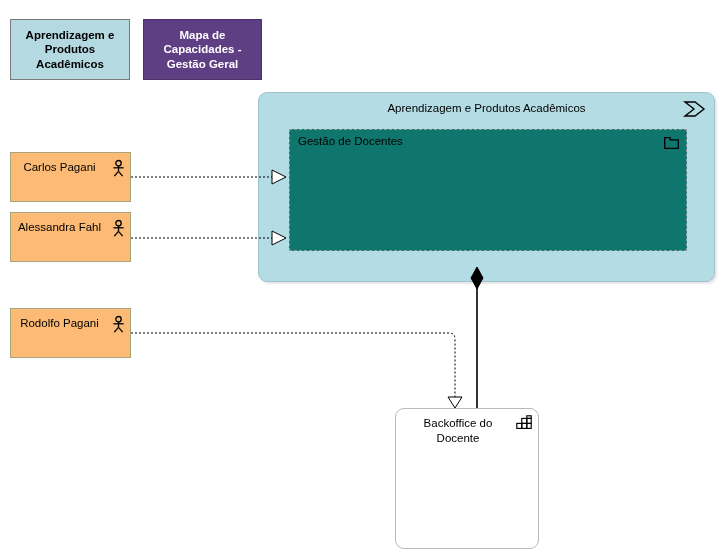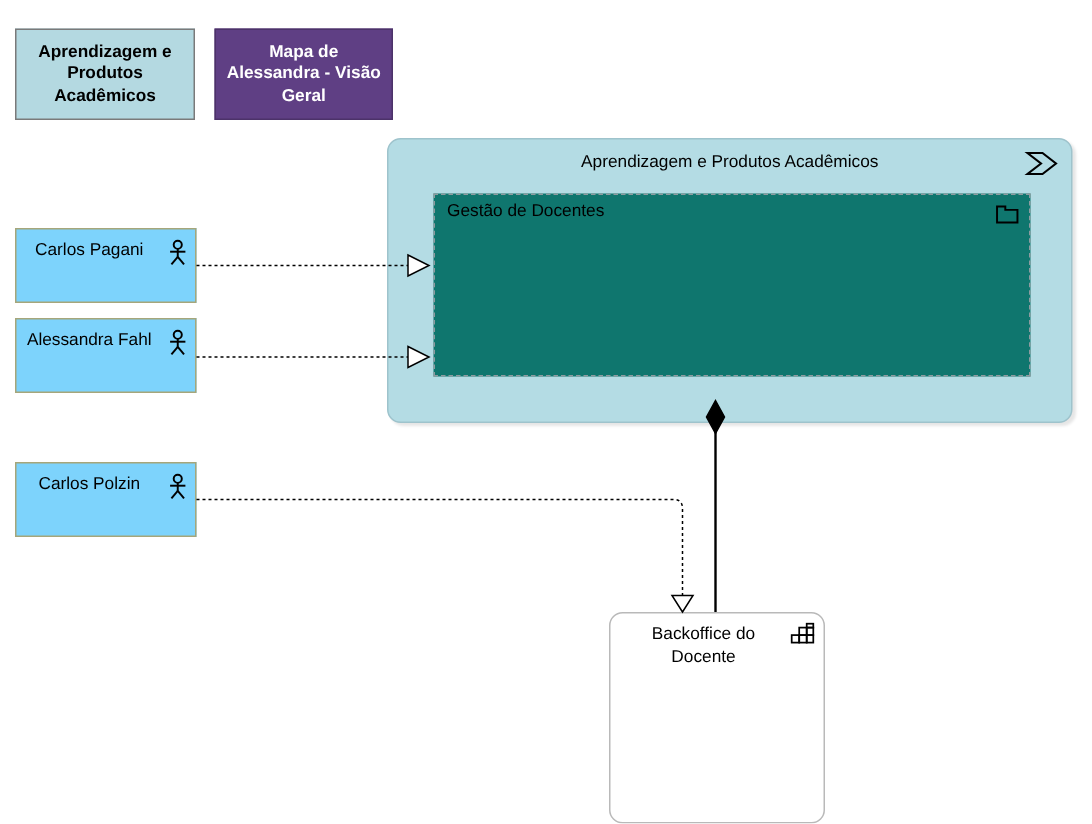--- a/index.html
+++ b/index.html
@@ -74,21 +74,21 @@
   }
   .inner-group-title {
     position: absolute;
     left: 8px;
     top: 5px;
     font-size: 11.5px;
     color: #000000;
   }
   .actor-box {
     position: absolute;
-    background: #7dd3fc;
+    background: #fdba74;
     border: 1px solid #a6a67a;
   }
   .actor-label {
     position: absolute;
     left: 0;
     right: 22px;
     top: 8px;
     text-align: center;
     font-size: 11.5px;
     color: #000000;
@@ -118,21 +118,21 @@
 </head>
 <body>
 
 <div id="canvas">
 
   <div class="tab tab-active" style="left:10px; top:7px; width:120px; height:61px;">
     <span>Aprendizagem e Produtos Acadêmicos</span>
   </div>
 
   <div class="tab tab-selected" style="left:143px; top:7px; width:119px; height:61px;">
-    <span>Mapa de Alessandra - Visão Geral</span>
+    <span>Mapa de Capacidades - Gestão Geral</span>
   </div>
 
   <div class="arch-box grouping-outer" style="left:258px; top:80px; width:457px; height:190px;">
 
     <div class="grouping-outer-title">Aprendizagem e Produtos Acadêmicos</div>
 
     <div class="icon-slot" style="right:8px; top:8px;">
       <svg width="22" height="16" viewBox="0 0 22 16">
         <path d="M1,1 L11,1 L20,8 L11,15 L1,15 L10,8 Z" fill="none" stroke="#000000" stroke-width="1.4" stroke-linejoin="miter"></path>
       </svg>
@@ -170,33 +170,33 @@
         <circle cx="6.5" cy="3.2" r="2.7" fill="none" stroke="#000" stroke-width="1.3"></circle>
         <line x1="6.5" y1="6.0" x2="6.5" y2="11.3" stroke="#000" stroke-width="1.3"></line>
         <line x1="1.4" y1="7.8" x2="11.6" y2="7.8" stroke="#000" stroke-width="1.3"></line>
         <line x1="6.5" y1="11.3" x2="2.3" y2="16.2" stroke="#000" stroke-width="1.3"></line>
         <line x1="6.5" y1="11.3" x2="10.7" y2="16.2" stroke="#000" stroke-width="1.3"></line>
       </svg>
     </div>
   </div>
 
   <div class="arch-box actor-box" style="left:10px; top:296px; width:121px; height:50px;">
-    <div class="actor-label">Carlos Polzin</div>
+    <div class="actor-label">Rodolfo Pagani</div>
     <div class="icon-slot" style="right:5px; top:7px;">
       <svg width="13" height="17" viewBox="0 0 13 17">
         <circle cx="6.5" cy="3.2" r="2.7" fill="none" stroke="#000" stroke-width="1.3"></circle>
         <line x1="6.5" y1="6.0" x2="6.5" y2="11.3" stroke="#000" stroke-width="1.3"></line>
         <line x1="1.4" y1="7.8" x2="11.6" y2="7.8" stroke="#000" stroke-width="1.3"></line>
         <line x1="6.5" y1="11.3" x2="2.3" y2="16.2" stroke="#000" stroke-width="1.3"></line>
         <line x1="6.5" y1="11.3" x2="10.7" y2="16.2" stroke="#000" stroke-width="1.3"></line>
       </svg>
     </div>
   </div>
 
-  <div class="arch-box capability-box" style="left:406px; top:396px; width:144px; height:141px;">
+  <div class="arch-box capability-box" style="left:395px; top:396px; width:144px; height:141px;">
     <div class="capability-label">Backoffice do Docente</div>
     <div class="icon-slot" style="right:6px; top:6px;">
       <svg width="16" height="15" viewBox="0 0 16 15">
         <g fill="none" stroke="#000000" stroke-width="1.15">
           <rect x="0.8" y="8.4" width="5.0" height="5.0"></rect>
           <rect x="5.8" y="8.4" width="5.0" height="5.0"></rect>
           <rect x="5.8" y="3.4" width="5.0" height="5.0"></rect>
           <rect x="10.8" y="8.4" width="4.4" height="5.0"></rect>
           <rect x="10.8" y="3.4" width="4.4" height="5.0"></rect>
           <rect x="10.8" y="0.8" width="4.4" height="2.6"></rect>

